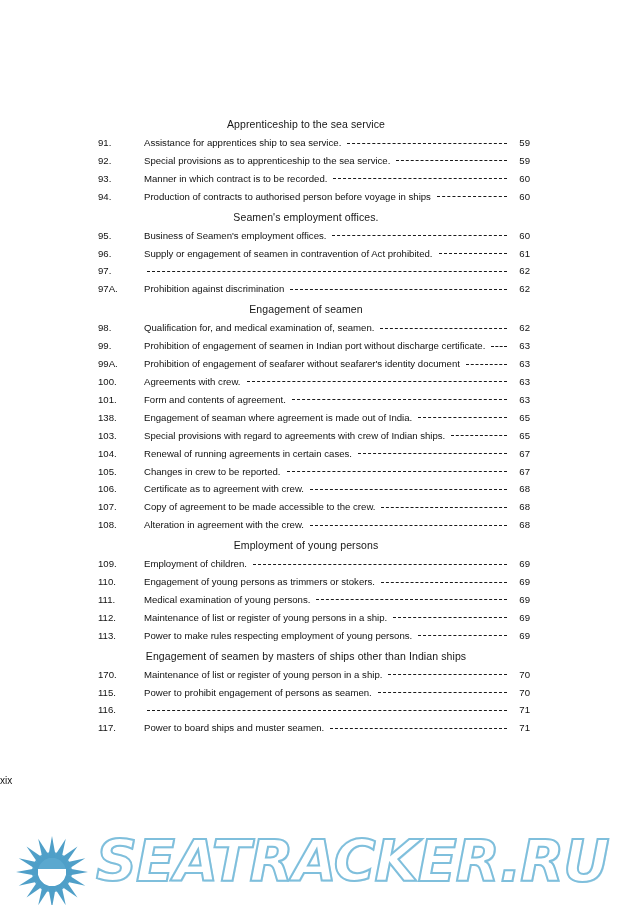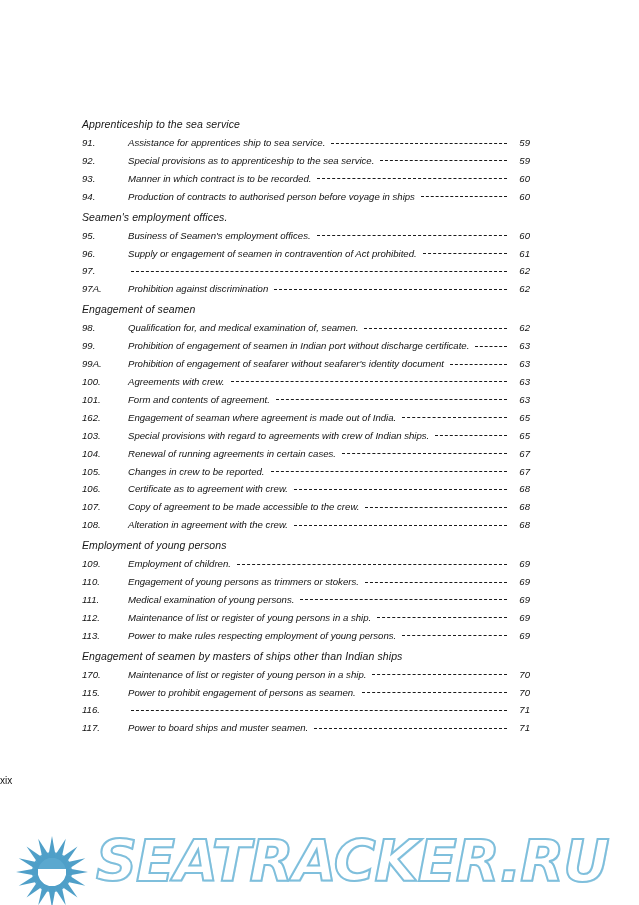--- a/index.html
+++ b/index.html
@@ -22,37 +22,36 @@
     width: 639px;
     height: 905px;
   }
   .content {
     position: absolute;
     left: 82px;
     top: 118px;
     width: 448px;
   }
   .section-heading {
-    font-style: italic;
+    text-align: center;
     font-size: 10.5px;
     color: #161616;
     margin: 7px 0 6px 0;
     letter-spacing: 0.1px;
   }
   .section-heading.first {
     margin-top: 0;
   }
   .entry {
     display: flex;
     align-items: baseline;
     font-size: 9.6px;
     line-height: 1.45;
-    margin: 0 0 4.0px 0;
+    margin: 0 0 4.0px 16px;
     white-space: nowrap;
-    font-style: italic;
   }
   .num {
     width: 46px;
     flex: 0 0 46px;
     font-size: 9.6px;
     color: #111;
   }
   .title {
     flex: 0 0 auto;
     color: #111;
@@ -233,21 +232,21 @@
         <span class="dots"></span>
         <span class="pg">63</span>
       </div>
       <div class="entry">
         <span class="num">101.</span>
         <span class="title">Form and contents of agreement.</span>
         <span class="dots"></span>
         <span class="pg">63</span>
       </div>
       <div class="entry">
-        <span class="num">162.</span>
+        <span class="num">138.</span>
         <span class="title">Engagement of seaman where agreement is made out of India.</span>
         <span class="dots"></span>
         <span class="pg">65</span>
       </div>
       <div class="entry">
         <span class="num">103.</span>
         <span class="title">Special provisions with regard to agreements with crew of Indian ships.</span>
         <span class="dots"></span>
         <span class="pg">65</span>
       </div>

